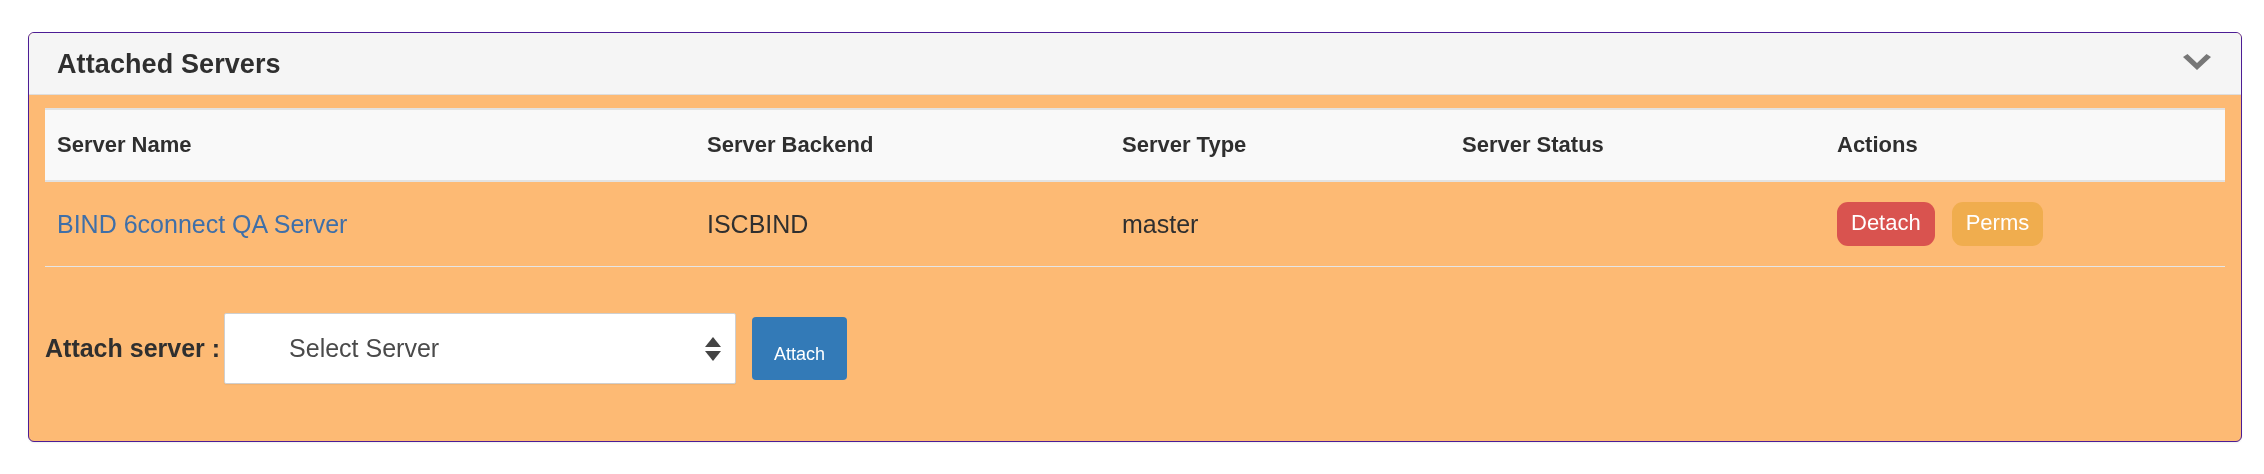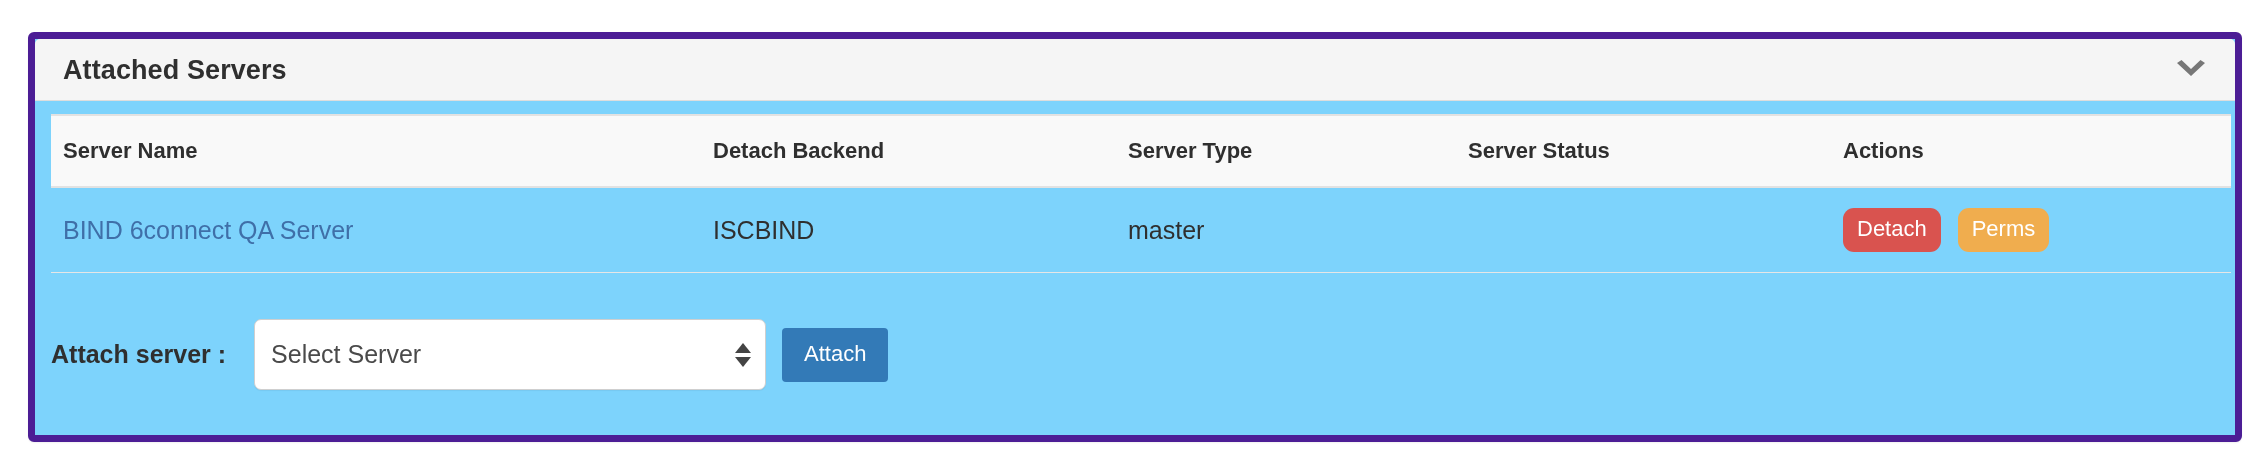--- a/index.html
+++ b/index.html
@@ -15,22 +15,22 @@
     overflow: hidden;
   }
 
   
   .panel {
     position: absolute;
     left: 28px;
     top: 32px;
     width: 2214px;
     height: 410px;
-    background: #7dd3fc;
-    border: 7px solid #4c1d95;
+    background: #fdba74;
+    border: 1px solid #4c1d95;
     border-radius: 6px;
     box-sizing: border-box;
     box-shadow: 0 1px 2px rgba(0,0,0,0.06);
   }
 
   .panel-heading {
     position: relative;
     height: 62px;
     background: #f5f5f5;
     border-bottom: 1px solid #dddddd;
@@ -139,35 +139,36 @@
     position: absolute;
     left: 16px;
     top: 218px;
     display: flex;
     align-items: center;
   }
   .attach-label {
     font-size: 25px;
     font-weight: bold;
     color: #2f2f2f;
-    margin-right: 28px;
+    margin-right: 4px;
     white-space: nowrap;
   }
   .select-box {
     position: relative;
     width: 512px;
     height: 71px;
     background: #ffffff;
     border: 1px solid #cfcfcf;
-    border-radius: 7px;
+    border-radius: 2px;
     box-sizing: border-box;
     box-shadow: 0 1px 1px rgba(0,0,0,0.05);
     display: flex;
     align-items: center;
     cursor: pointer;
+    padding-left: 48px;
   }
   .select-value {
     font-size: 25px;
     color: #4a4a4a;
     padding-left: 16px;
     white-space: nowrap;
   }
   .stepper {
     position: absolute;
     right: 14px;
@@ -182,22 +183,22 @@
   .stepper .up, .stepper .down {
     width: 0; height: 0;
     border-left: 8px solid transparent;
     border-right: 8px solid transparent;
   }
   .stepper .up   { border-bottom: 10px solid #444; }
   .stepper .down { border-top: 10px solid #444; }
 
   .attach-btn {
     margin-left: 16px;
-    font-size: 22px;
-    padding: 15px 22px 17px 22px;
+    font-size: 18px;
+    padding: 28px 22px 17px 22px;
   }
 </style>
 </head>
 <body>
 
 <div class="panel">
 
   <div class="panel-heading">
     <div class="panel-title">Attached Servers</div>
     <div class="panel-toggle">
@@ -209,21 +210,21 @@
     </div>
   </div>
 
   <div class="panel-body">
 
     <div class="table-wrap">
       <table class="srv">
         <thead>
           <tr>
             <th class="col-name">Server Name</th>
-            <th class="col-backend">Detach Backend</th>
+            <th class="col-backend">Server Backend</th>
             <th class="col-type">Server Type</th>
             <th class="col-status">Server Status</th>
             <th class="col-actions">Actions</th>
           </tr>
         </thead>
         <tbody>
           <tr>
             <td class="col-name">
               <a class="srv-link" href="#">BIND 6connect QA Server</a>
             </td>

